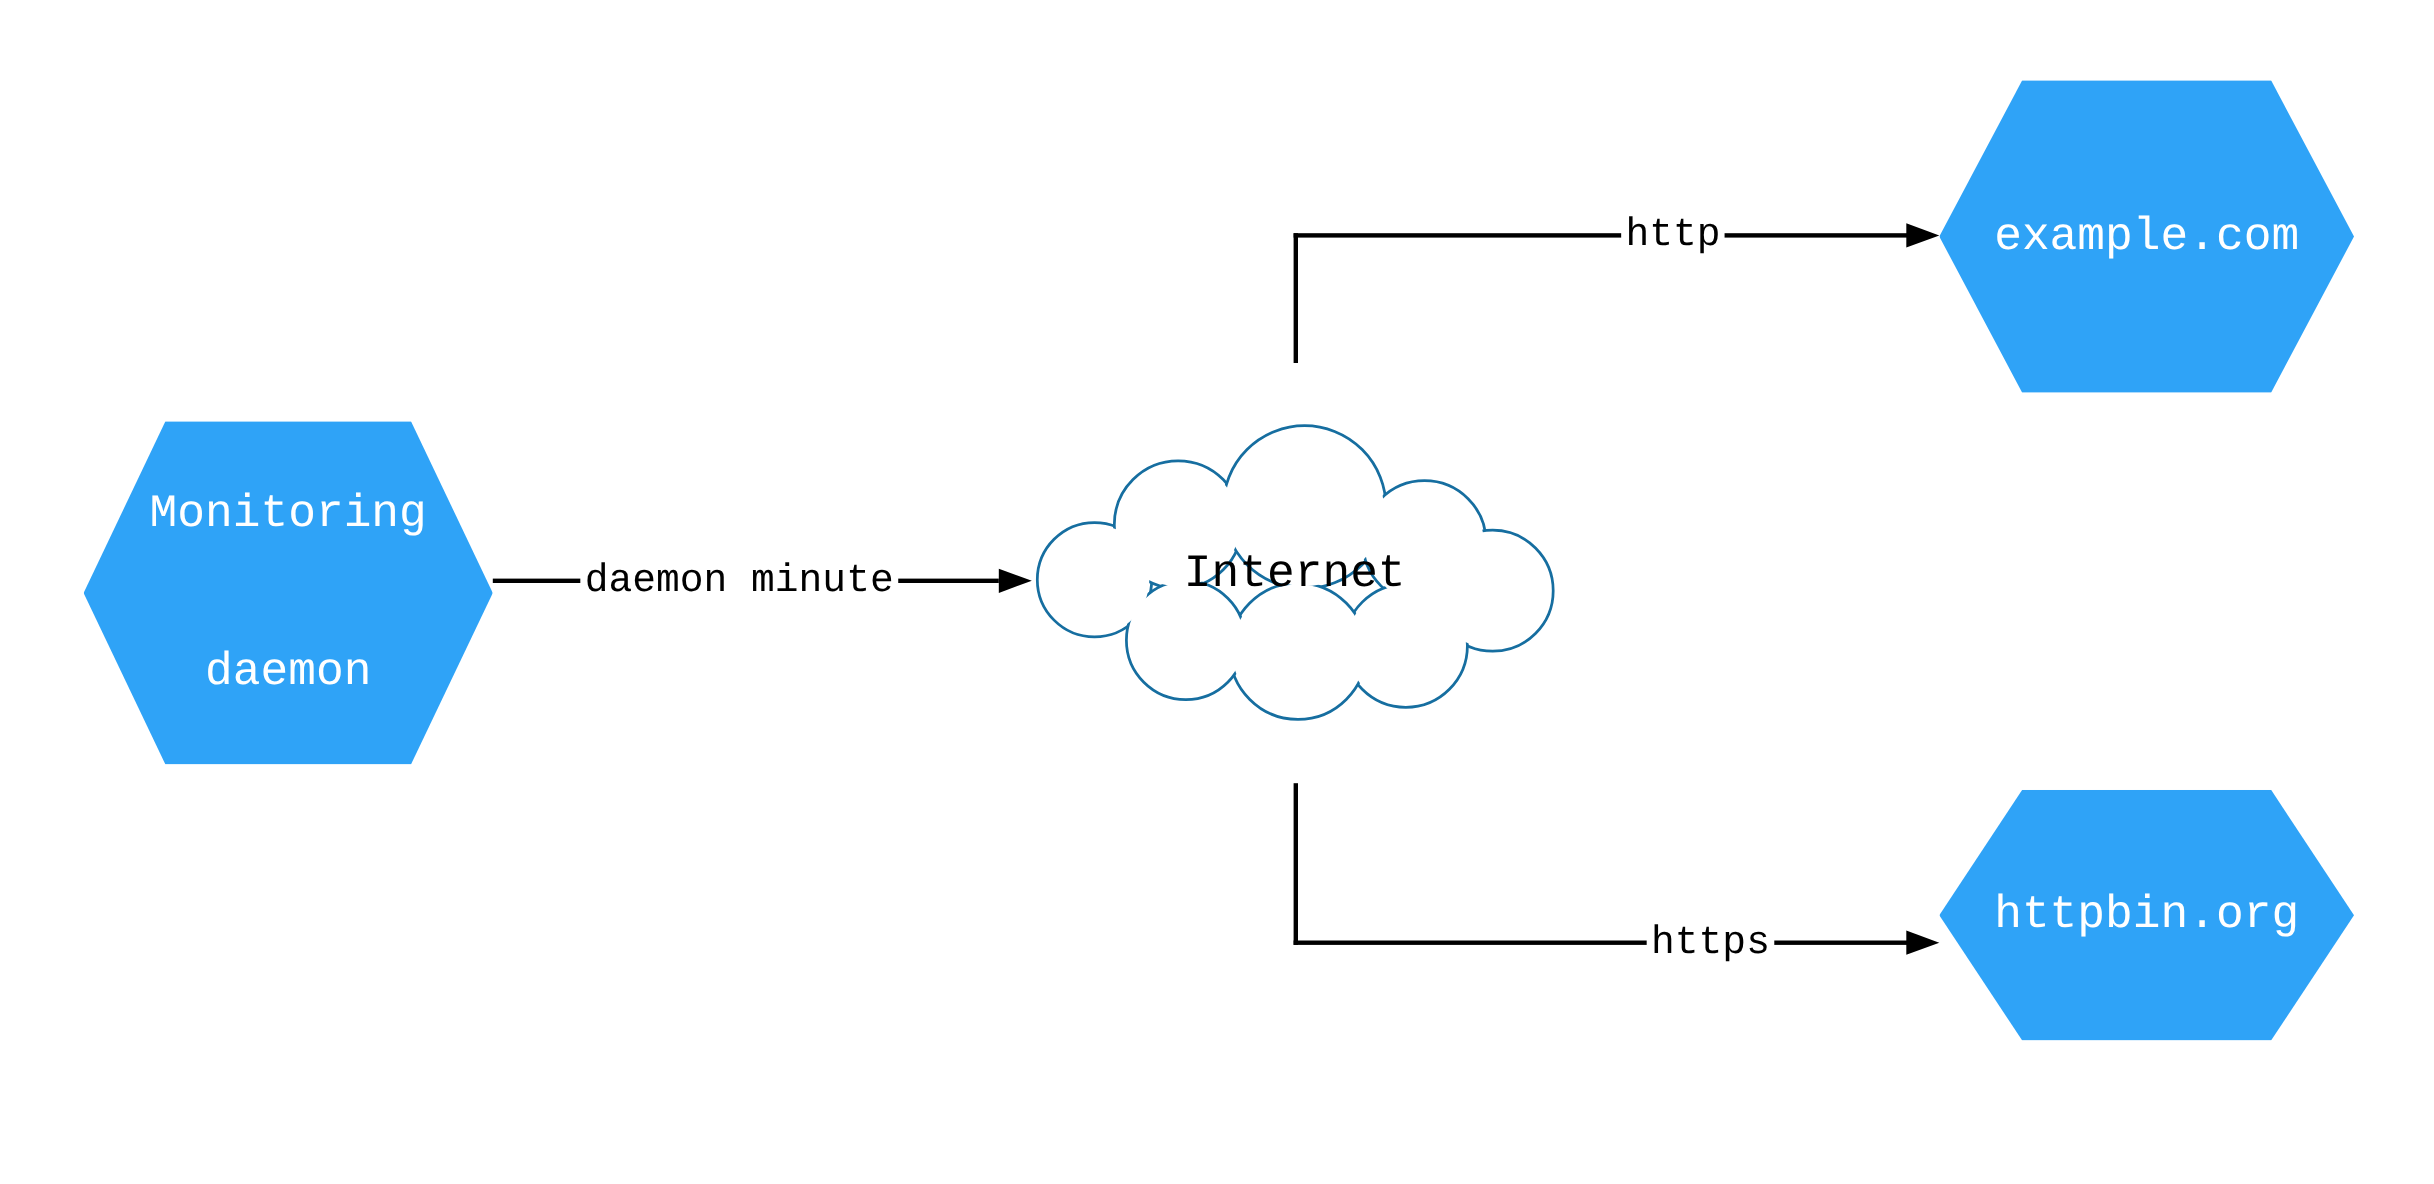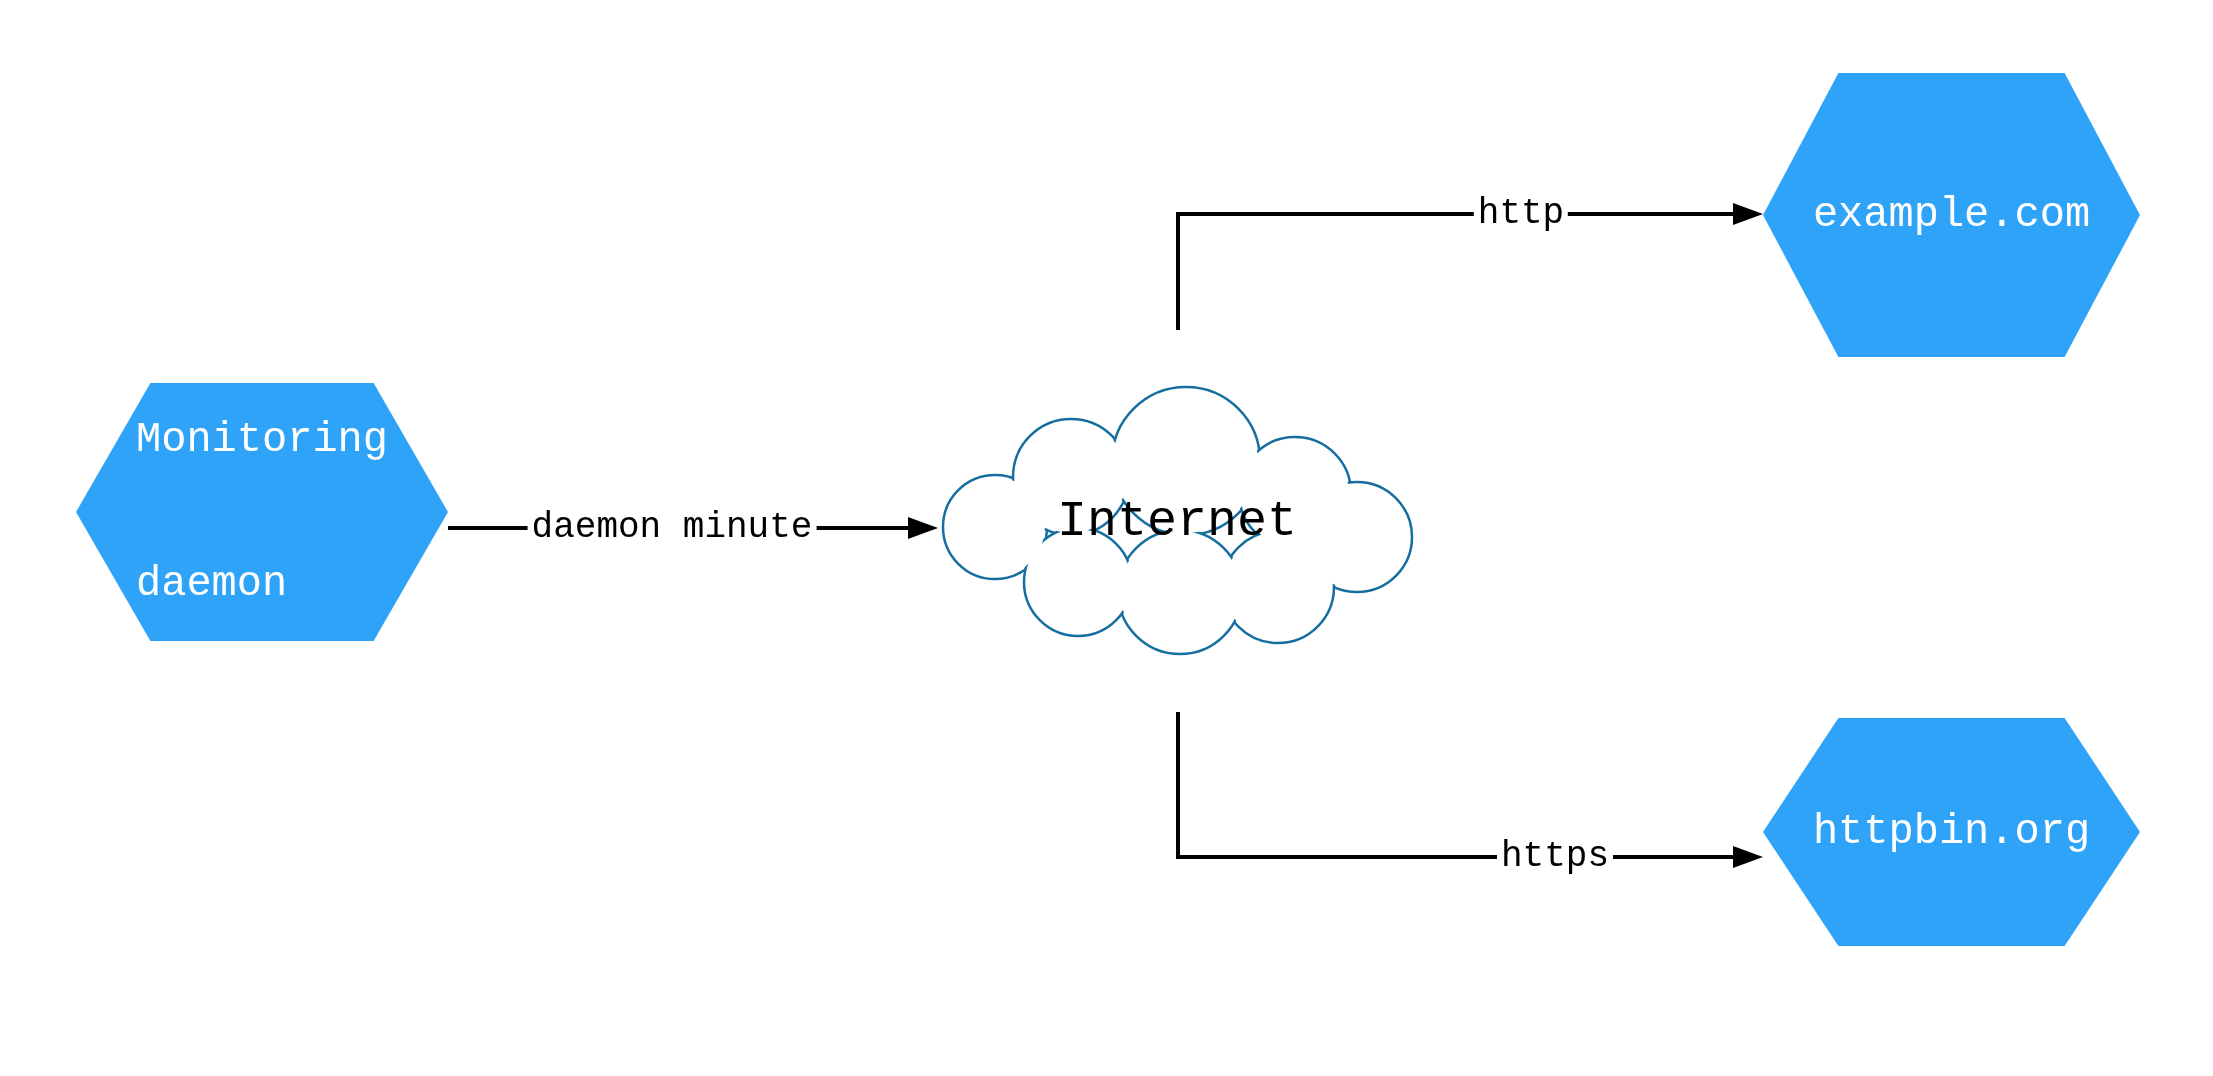--- a/index.html
+++ b/index.html
@@ -25,21 +25,21 @@
   }
 
   
   .hex {
     position: absolute;
     background: var(--node-fill);
     clip-path: polygon(20% 0%, 80% 0%, 100% 50%, 80% 100%, 20% 100%, 0% 50%);
     display: flex;
     align-items: center;
     justify-content: center;
-    text-align: left;
+    text-align: center;
   }
   .hex-label {
     color: var(--node-text);
     font-size: 42px;
     line-height: 48px;
     white-space: pre;
   }
 
   
   .edge-line {
@@ -63,31 +63,31 @@
     padding: 0 4px;
     white-space: pre;
   }
 
   
   .cloud-svg { position: absolute; }
   .cloud-label {
     position: absolute;
     transform: translate(-50%, -50%);
     color: #000000;
-    font-size: 50px;
+    font-size: 42px;
     line-height: 46px;
     white-space: pre;
   }
 </style>
 </head>
 <body>
 
 <div id="canvas">
 
-  <div class="hex" style="left:76px; top:383px; width:372px; height:258px;">
+  <div class="hex" style="left:76px; top:383px; width:372px; height:312px;">
     <div class="hex-label">
       <div>Monitoring</div>
       <div>daemon</div>
     </div>
   </div>
 
   <div class="edge-line" style="left:448px; top:526px; width:460px; height:4px;"></div>
   <div class="arrow-right" style="left:908px; top:517px;"></div>
   <span class="edge-label" style="left:672px; top:528px;">daemon minute</span>
 

